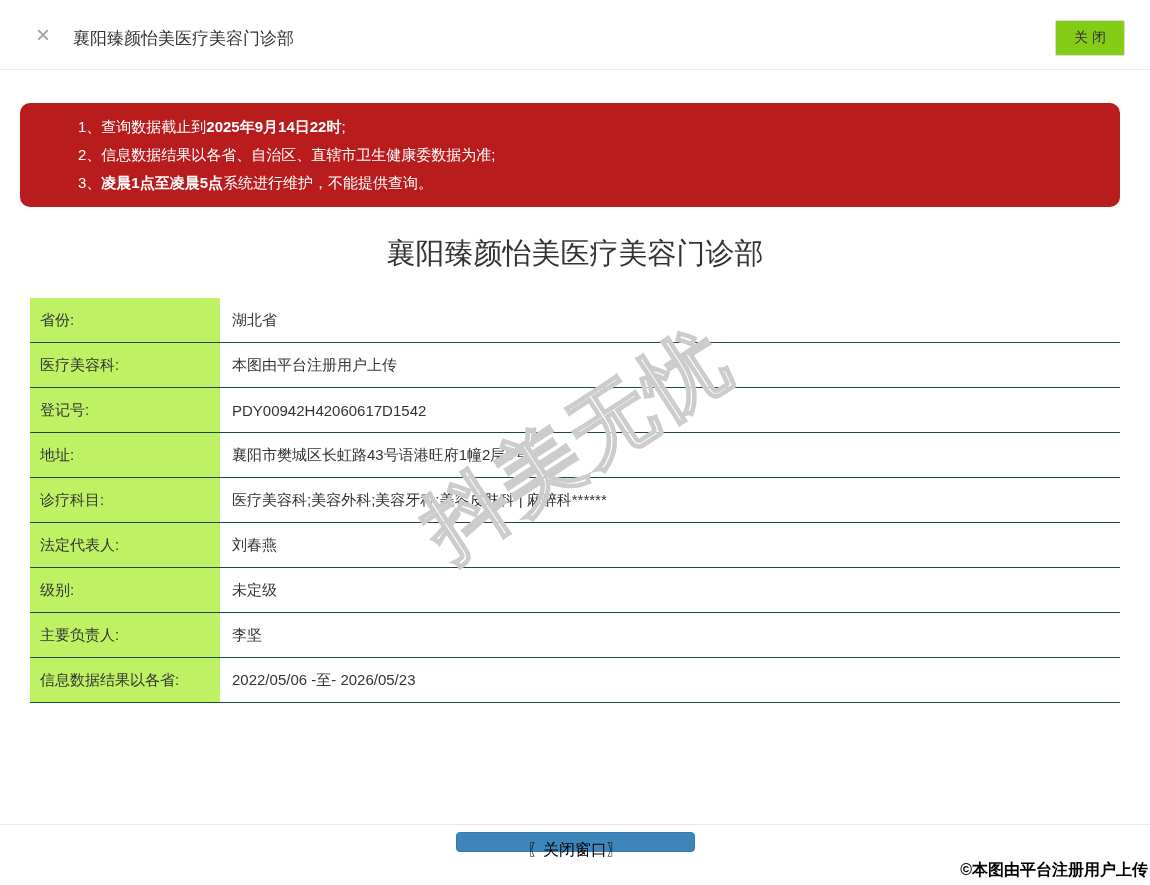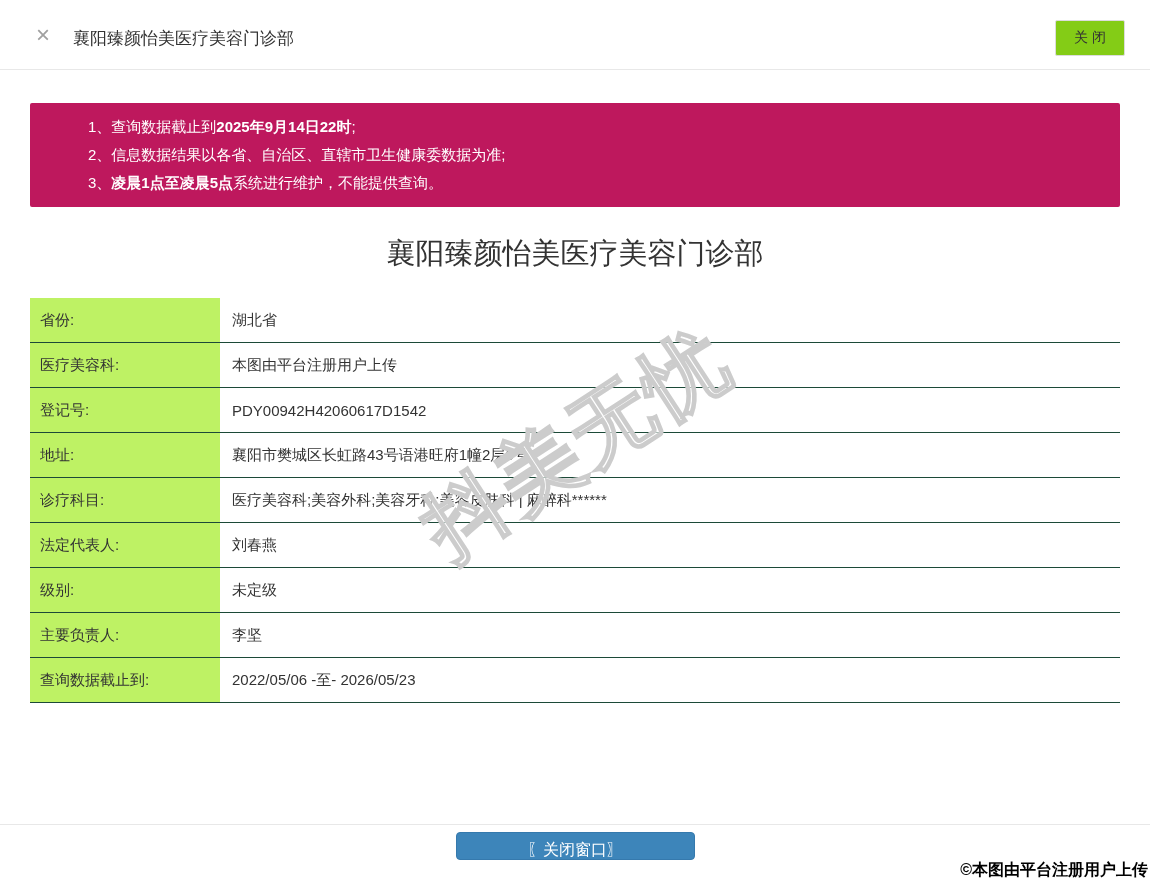--- a/index.html
+++ b/index.html
@@ -45,23 +45,23 @@
     background: #84cc16;
     border: 1px solid #dcdcdc;
     border-radius: 2px;
     font-size: 14px;
     color: #333;
     cursor: pointer;
   }
 
   
   .notice {
-    margin: 33px 30px 0 30px;
-    background: #be185d;
-    border-radius: 2px;
+    margin: 33px 30px 0 20px;
+    background: #b91c1c;
+    border-radius: 10px;
     padding: 10px 30px 10px 58px;
     color: #fff;
     font-size: 15px;
     line-height: 28px;
   }
   .notice b { font-weight: bold; }
 
   
   .main-title {
     margin-top: 24px;
@@ -130,26 +130,26 @@
   
   .spacer { height: 121px; }
   .footer {
     border-top: 1px solid #e8e8e8;
     padding-top: 7px;
     text-align: center;
   }
   .close-window-btn {
     display: inline-block;
     width: 239px;
-    height: 28px;
+    height: 20px;
     line-height: 34px;
     background: #3d85ba;
     border: 1px solid #3579ad;
     border-radius: 4px;
-    color: #ffffff;
+    color: #000000;
     font-size: 16px;
     cursor: pointer;
     text-align: center;
   }
   .corner-caption {
     position: absolute;
     right: 2px;
     bottom: 4px;
     font-size: 16px;
     font-weight: bold;
@@ -204,21 +204,21 @@
     </div>
     <div class="info-row">
       <div class="info-label">级别:</div>
       <div class="info-value">未定级</div>
     </div>
     <div class="info-row">
       <div class="info-label">主要负责人:</div>
       <div class="info-value">李坚</div>
     </div>
     <div class="info-row">
-      <div class="info-label">查询数据截止到:</div>
+      <div class="info-label">信息数据结果以各省:</div>
       <div class="info-value">2022/05/06 -至- 2026/05/23</div>
     </div>
   </div>
 
   <div class="watermark">抖美无忧</div>
 
   <div class="spacer"></div>
 
   <div class="footer">
     <button class="close-window-btn">〖关闭窗口〗</button>

